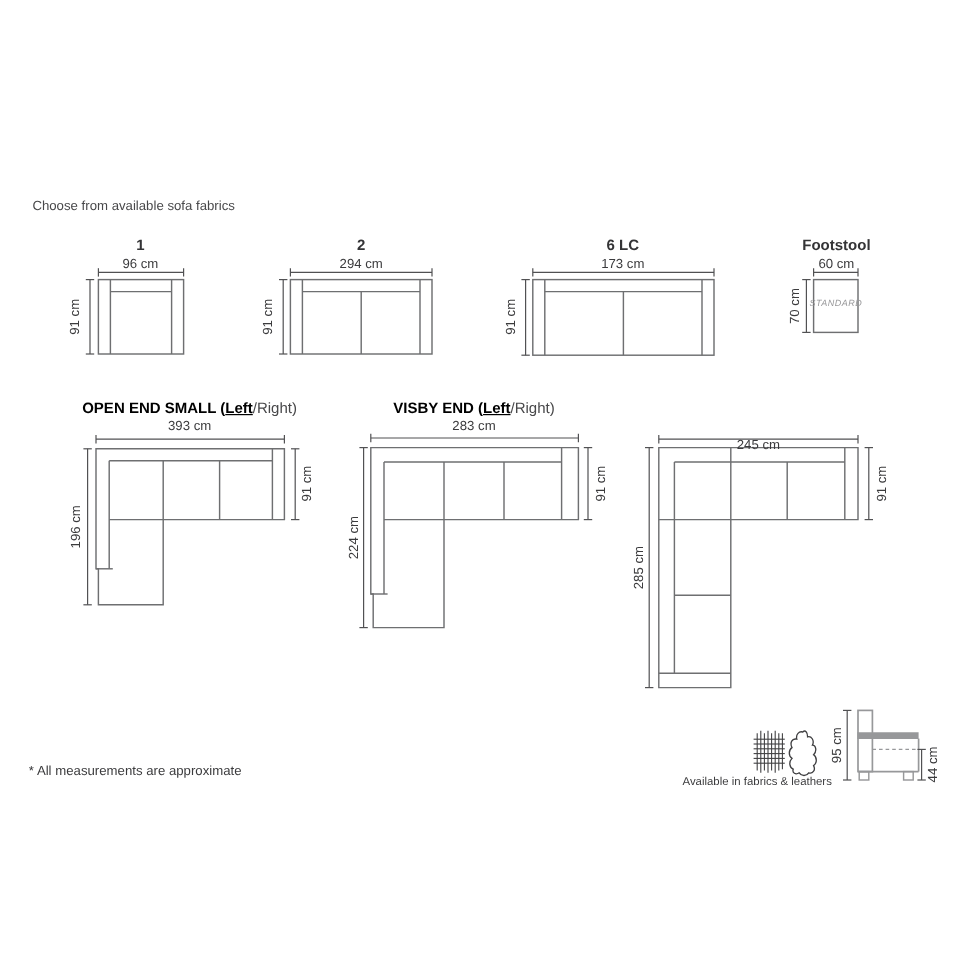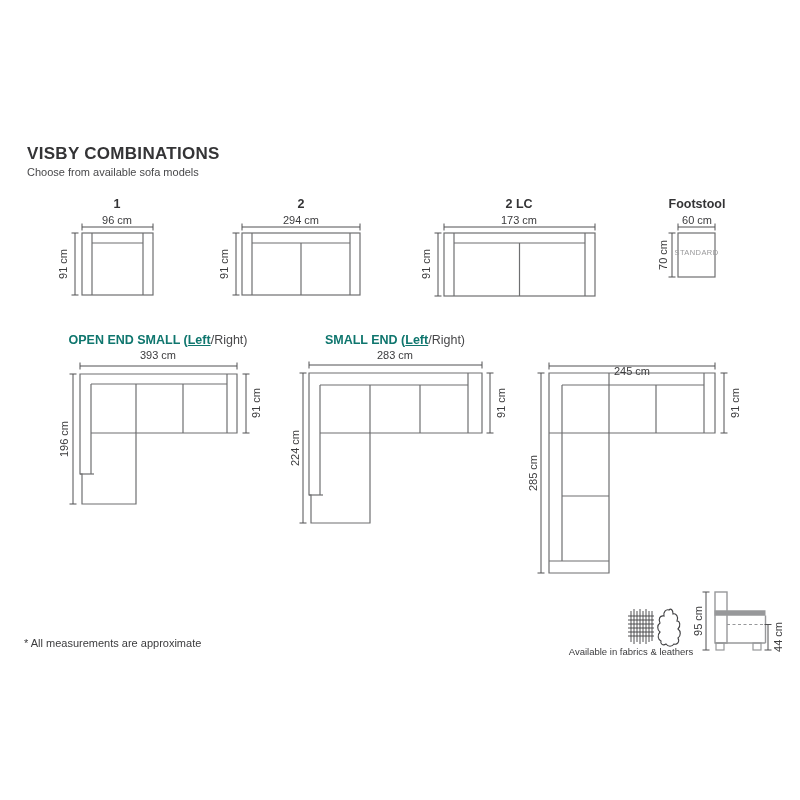--- a/index.html
+++ b/index.html
@@ -4,26 +4,26 @@
 <style>
   html,body{margin:0;padding:0;background:#fff;}
   .page{position:relative;width:800px;height:800px;background:#ffffff;
         font-family:"Liberation Sans",sans-serif;color:#3b3b3d;overflow:hidden;}
   .abs{position:absolute;}
   .c{text-align:center;}
   .t-title{font-size:17px;font-weight:bold;letter-spacing:.3px;color:#343436;}
   .t-sub{font-size:11px;color:#48484a;}
   .t-h1{font-size:12.5px;font-weight:bold;color:#343436;}
   .t-h2{font-size:12.5px;color:#48484a;white-space:nowrap;}
-  .t-h2 b{color:#0f766e;}
+  .t-h2 b{color:#000000;}
   .u{text-decoration:underline;margin-top:16px;}
   .t-dim{font-size:11px;color:#3b3b3d;text-align:center;}
   .dimv{width:70px;height:12px;line-height:12px;text-align:center;
         transform:rotate(-90deg);font-size:11px;color:#3b3b3d;}
-  .t-standard{font-size:7.5px;color:#98989a;letter-spacing:.4px;}
+  .t-standard{font-size:7.5px;color:#98989a;letter-spacing:.4px;font-style:italic;}
   .t-foot{font-size:11px;color:#3b3b3d;}
   .t-avail{font-size:9.5px;color:#3b3b3d;}
   svg .s{stroke:#6e6f71;stroke-width:1.2;fill:none;}
   svg .d{stroke:#515153;stroke-width:1;fill:none;}
   svg .g{stroke:#97989a;fill:none;}
   svg .ink{stroke:#3f3f41;fill:none;}
 </style>
 </head>
 <body>
 
@@ -193,49 +193,48 @@
     <g>
       <line class="d" x1="706" y1="592" x2="706" y2="650"></line>
       <line class="d" x1="702.5" y1="592" x2="709.5" y2="592"></line>
       <line class="d" x1="702.5" y1="650" x2="709.5" y2="650"></line>
       <line class="d" x1="768" y1="624.5" x2="768" y2="650"></line>
       <line class="d" x1="764.5" y1="624.5" x2="771.5" y2="624.5"></line>
       <line class="d" x1="764.5" y1="650" x2="771.5" y2="650"></line>
     </g>
   </svg>
 
-  <div class="abs t-title" style="left:27px;top:144px">VISBY COMBINATIONS</div>
-  <div class="abs t-sub" style="left:27px;top:166px">Choose from available sofa models</div>
+  <div class="abs t-sub" style="left:27px;top:166px">Choose from available sofa fabrics</div>
 
   <div class="abs t-h1 c" style="left:87px;top:197px;width:60px">1</div>
   <div class="abs t-dim c" style="left:82px;top:214px;width:70px">96 cm</div>
   <div class="abs dimv" style="left:28px;top:258px">91 cm</div>
 
   <div class="abs t-h1 c" style="left:271px;top:197px;width:60px">2</div>
   <div class="abs t-dim c" style="left:266px;top:214px;width:70px">294 cm</div>
   <div class="abs dimv" style="left:189px;top:258px">91 cm</div>
 
-  <div class="abs t-h1 c" style="left:489px;top:197px;width:60px">2 LC</div>
+  <div class="abs t-h1 c" style="left:489px;top:197px;width:60px">6 LC</div>
   <div class="abs t-dim c" style="left:484px;top:214px;width:70px">173 cm</div>
   <div class="abs dimv" style="left:391px;top:258px">91 cm</div>
 
   <div class="abs t-h1 c" style="left:662px;top:197px;width:70px">Footstool</div>
   <div class="abs t-dim c" style="left:662px;top:214px;width:70px">60 cm</div>
   <div class="abs dimv" style="left:628px;top:249px">70 cm</div>
   <div class="abs t-standard c" style="left:666px;top:248px;width:61px">STANDARD</div>
 
   <div class="abs t-h2 c" style="left:48px;top:333px;width:220px">
     <b>OPEN END SMALL (</b><b class="u">Left</b><span>/Right)</span>
   </div>
   <div class="abs t-dim c" style="left:123px;top:349px;width:70px">393 cm</div>
   <div class="abs dimv" style="left:29px;top:433px">196 cm</div>
   <div class="abs dimv" style="left:221px;top:397px">91 cm</div>
 
   <div class="abs t-h2 c" style="left:295px;top:333px;width:200px">
-    <b>SMALL END (</b><b class="u">Left</b><span>/Right)</span>
+    <b>VISBY END (</b><b class="u">Left</b><span>/Right)</span>
   </div>
   <div class="abs t-dim c" style="left:360px;top:349px;width:70px">283 cm</div>
   <div class="abs dimv" style="left:260px;top:442px">224 cm</div>
   <div class="abs dimv" style="left:466px;top:397px">91 cm</div>
 
   <div class="abs t-dim c" style="left:597px;top:365px;width:70px">245 cm</div>
   <div class="abs dimv" style="left:498px;top:467px">285 cm</div>
   <div class="abs dimv" style="left:700px;top:397px">91 cm</div>
 
   <div class="abs t-foot" style="left:24px;top:637px">* All measurements are approximate</div>

